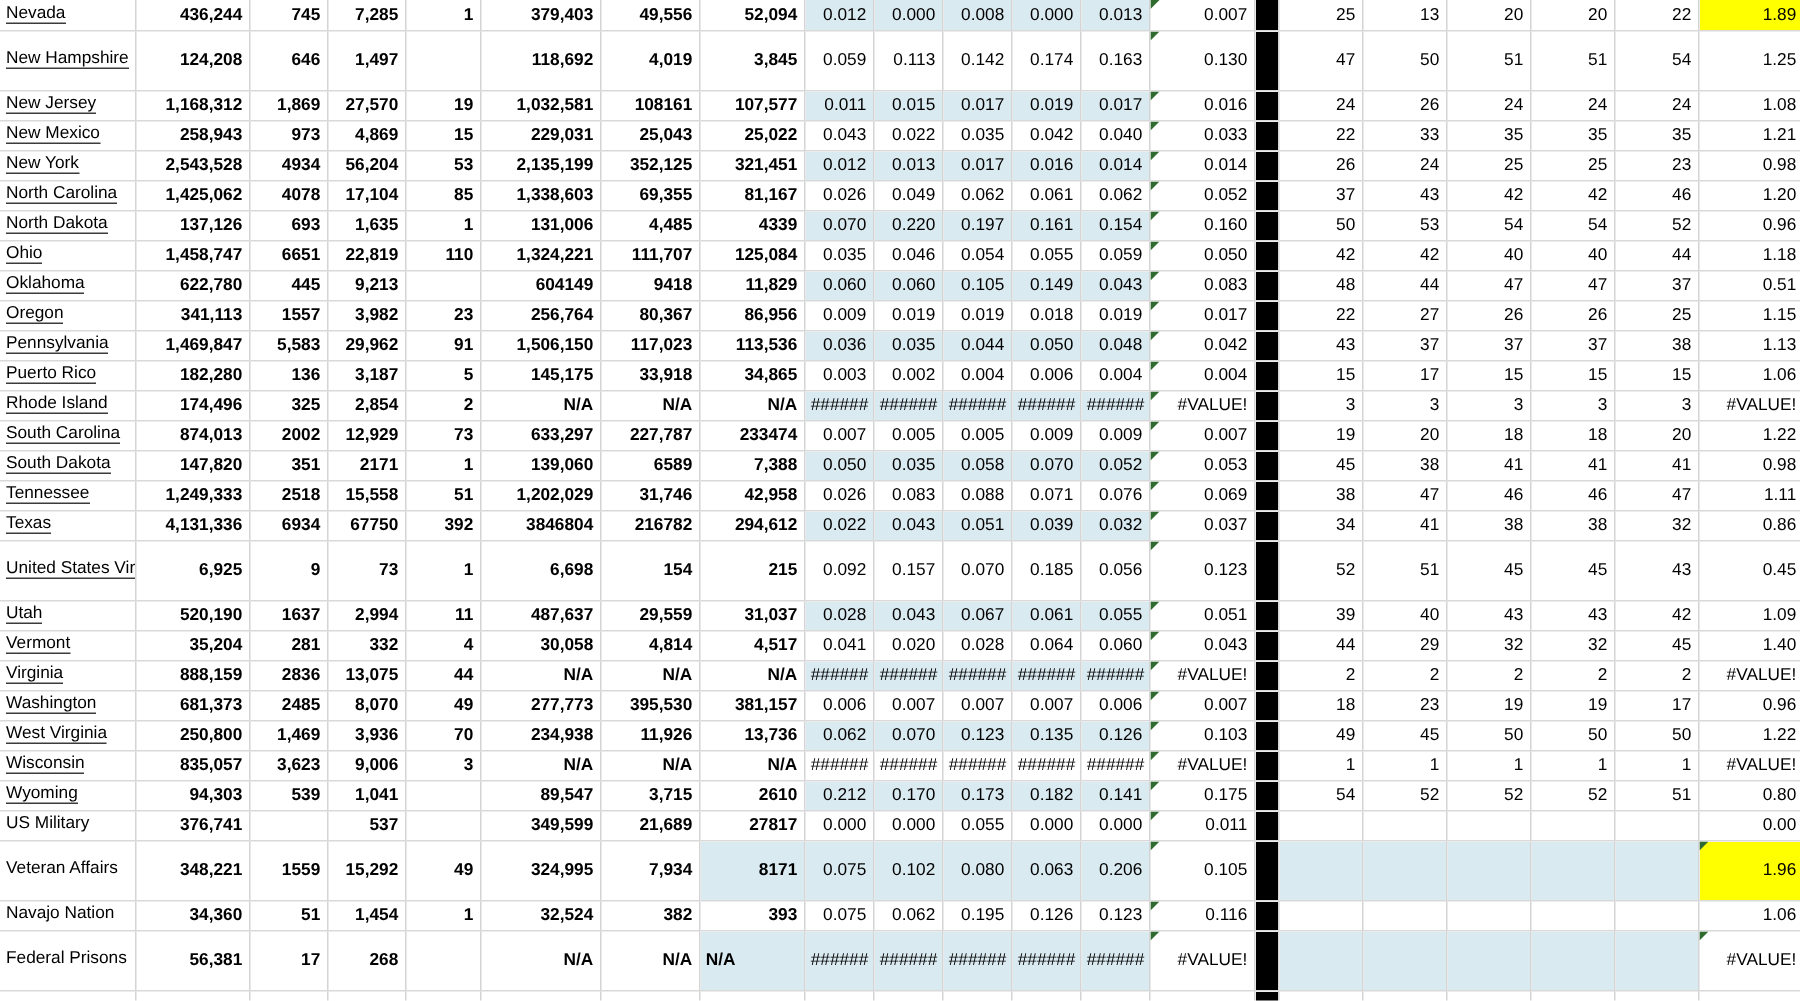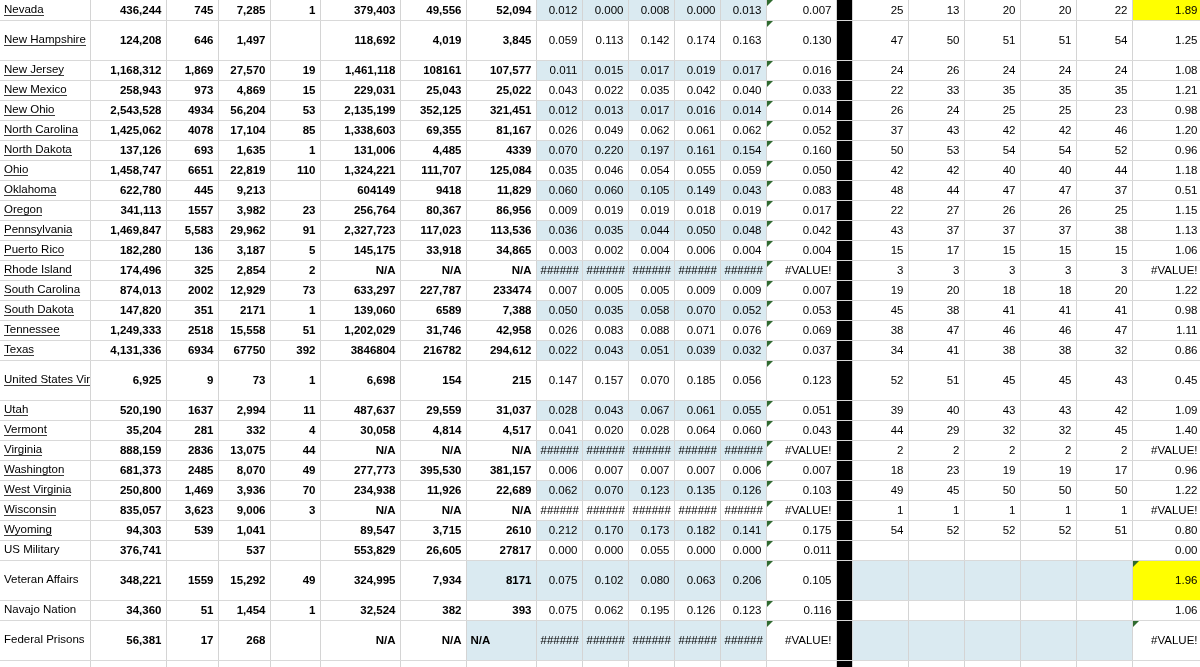--- a/index.html
+++ b/index.html
@@ -172,21 +172,21 @@
           <td class="rank">51</td>
           <td class="rank">54</td>
           <td class="last">1.25</td>
         </tr>
         <tr style="height: 20px;">
           <td class="c-name"><span class="lbl">New Jersey</span></td>
           <td class="num">1,168,312</td>
           <td class="num">1,869</td>
           <td class="num">27,570</td>
           <td class="num">19</td>
-          <td class="num">1,461,118</td>
+          <td class="num">1,032,581</td>
           <td class="num">108161</td>
           <td class="num">107,577</td>
           <td class="dec sh">0.011</td>
           <td class="dec sh">0.015</td>
           <td class="dec sh">0.017</td>
           <td class="dec sh">0.019</td>
           <td class="dec sh cmt-anchor">0.017</td>
           <td class="dec cmt">0.016</td>
           <td class="divider"></td>
           <td class="rank">24</td>
@@ -213,21 +213,21 @@
           <td class="dec cmt">0.033</td>
           <td class="divider"></td>
           <td class="rank">22</td>
           <td class="rank">33</td>
           <td class="rank">35</td>
           <td class="rank">35</td>
           <td class="rank">35</td>
           <td class="last">1.21</td>
         </tr>
         <tr style="height: 20px;">
-          <td class="c-name"><span class="lbl">New Ohio</span></td>
+          <td class="c-name"><span class="lbl">New York</span></td>
           <td class="num">2,543,528</td>
           <td class="num">4934</td>
           <td class="num">56,204</td>
           <td class="num">53</td>
           <td class="num">2,135,199</td>
           <td class="num">352,125</td>
           <td class="num">321,451</td>
           <td class="dec sh">0.012</td>
           <td class="dec sh">0.013</td>
           <td class="dec sh">0.017</td>
@@ -356,21 +356,21 @@
           <td class="rank">26</td>
           <td class="rank">25</td>
           <td class="last">1.15</td>
         </tr>
         <tr style="height: 20px;">
           <td class="c-name"><span class="lbl">Pennsylvania</span></td>
           <td class="num">1,469,847</td>
           <td class="num">5,583</td>
           <td class="num">29,962</td>
           <td class="num">91</td>
-          <td class="num">2,327,723</td>
+          <td class="num">1,506,150</td>
           <td class="num">117,023</td>
           <td class="num">113,536</td>
           <td class="dec sh">0.036</td>
           <td class="dec sh">0.035</td>
           <td class="dec sh">0.044</td>
           <td class="dec sh">0.050</td>
           <td class="dec sh cmt-anchor">0.048</td>
           <td class="dec cmt">0.042</td>
           <td class="divider"></td>
           <td class="rank">43</td>
@@ -520,21 +520,21 @@
         </tr>
         <tr style="height: 40px;">
           <td class="c-name"><span class="lbl">United States Virgin Islands</span></td>
           <td class="num">6,925</td>
           <td class="num">9</td>
           <td class="num">73</td>
           <td class="num">1</td>
           <td class="num">6,698</td>
           <td class="num">154</td>
           <td class="num">215</td>
-          <td class="dec">0.147</td>
+          <td class="dec">0.092</td>
           <td class="dec">0.157</td>
           <td class="dec">0.070</td>
           <td class="dec">0.185</td>
           <td class="dec cmt-anchor">0.056</td>
           <td class="dec cmt">0.123</td>
           <td class="divider"></td>
           <td class="rank">52</td>
           <td class="rank">51</td>
           <td class="rank">45</td>
           <td class="rank">45</td>
@@ -634,21 +634,21 @@
           <td class="last">0.96</td>
         </tr>
         <tr style="height: 20px;">
           <td class="c-name"><span class="lbl">West Virginia</span></td>
           <td class="num">250,800</td>
           <td class="num">1,469</td>
           <td class="num">3,936</td>
           <td class="num">70</td>
           <td class="num">234,938</td>
           <td class="num">11,926</td>
-          <td class="num">22,689</td>
+          <td class="num">13,736</td>
           <td class="dec sh">0.062</td>
           <td class="dec sh">0.070</td>
           <td class="dec sh">0.123</td>
           <td class="dec sh">0.135</td>
           <td class="dec sh cmt-anchor">0.126</td>
           <td class="dec cmt">0.103</td>
           <td class="divider"></td>
           <td class="rank">49</td>
           <td class="rank">45</td>
           <td class="rank">50</td>
@@ -701,22 +701,22 @@
           <td class="rank">52</td>
           <td class="rank">51</td>
           <td class="last">0.80</td>
         </tr>
         <tr style="height: 20px;">
           <td class="c-name plain"><span class="lbl">US Military</span></td>
           <td class="num">376,741</td>
           <td class="num"></td>
           <td class="num">537</td>
           <td class="num"></td>
-          <td class="num">553,829</td>
-          <td class="num">26,605</td>
+          <td class="num">349,599</td>
+          <td class="num">21,689</td>
           <td class="num">27817</td>
           <td class="dec">0.000</td>
           <td class="dec">0.000</td>
           <td class="dec">0.055</td>
           <td class="dec">0.000</td>
           <td class="dec cmt-anchor">0.000</td>
           <td class="dec cmt">0.011</td>
           <td class="divider"></td>
           <td class="rank"></td>
           <td class="rank"></td>

